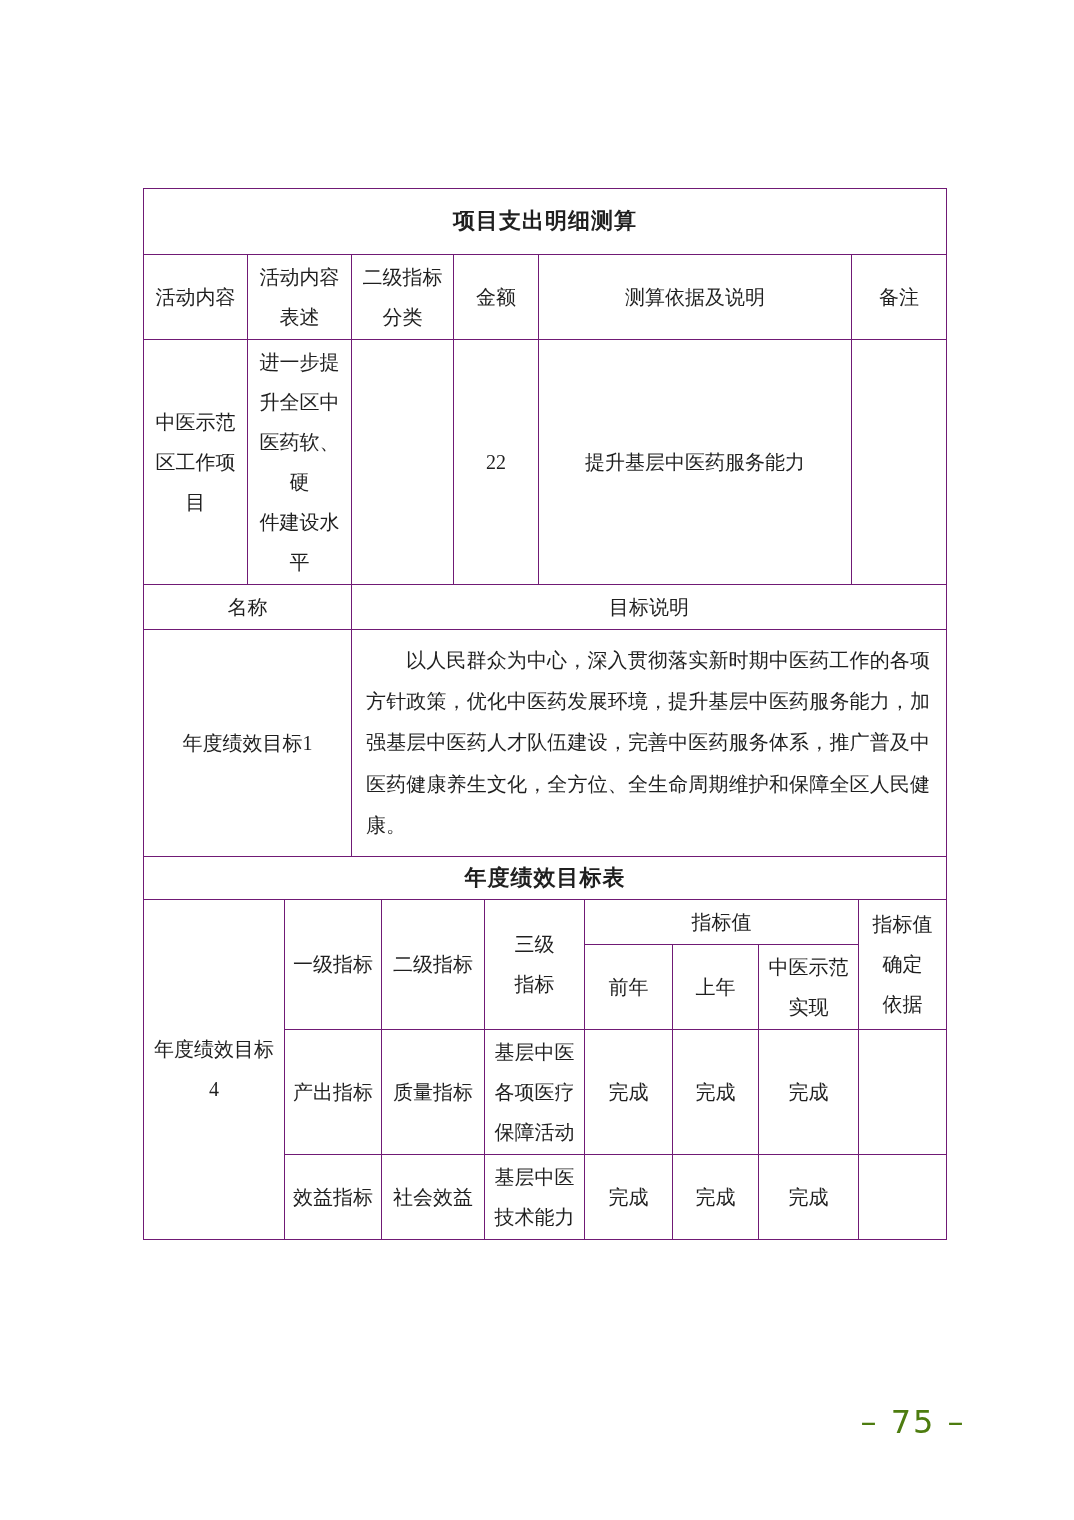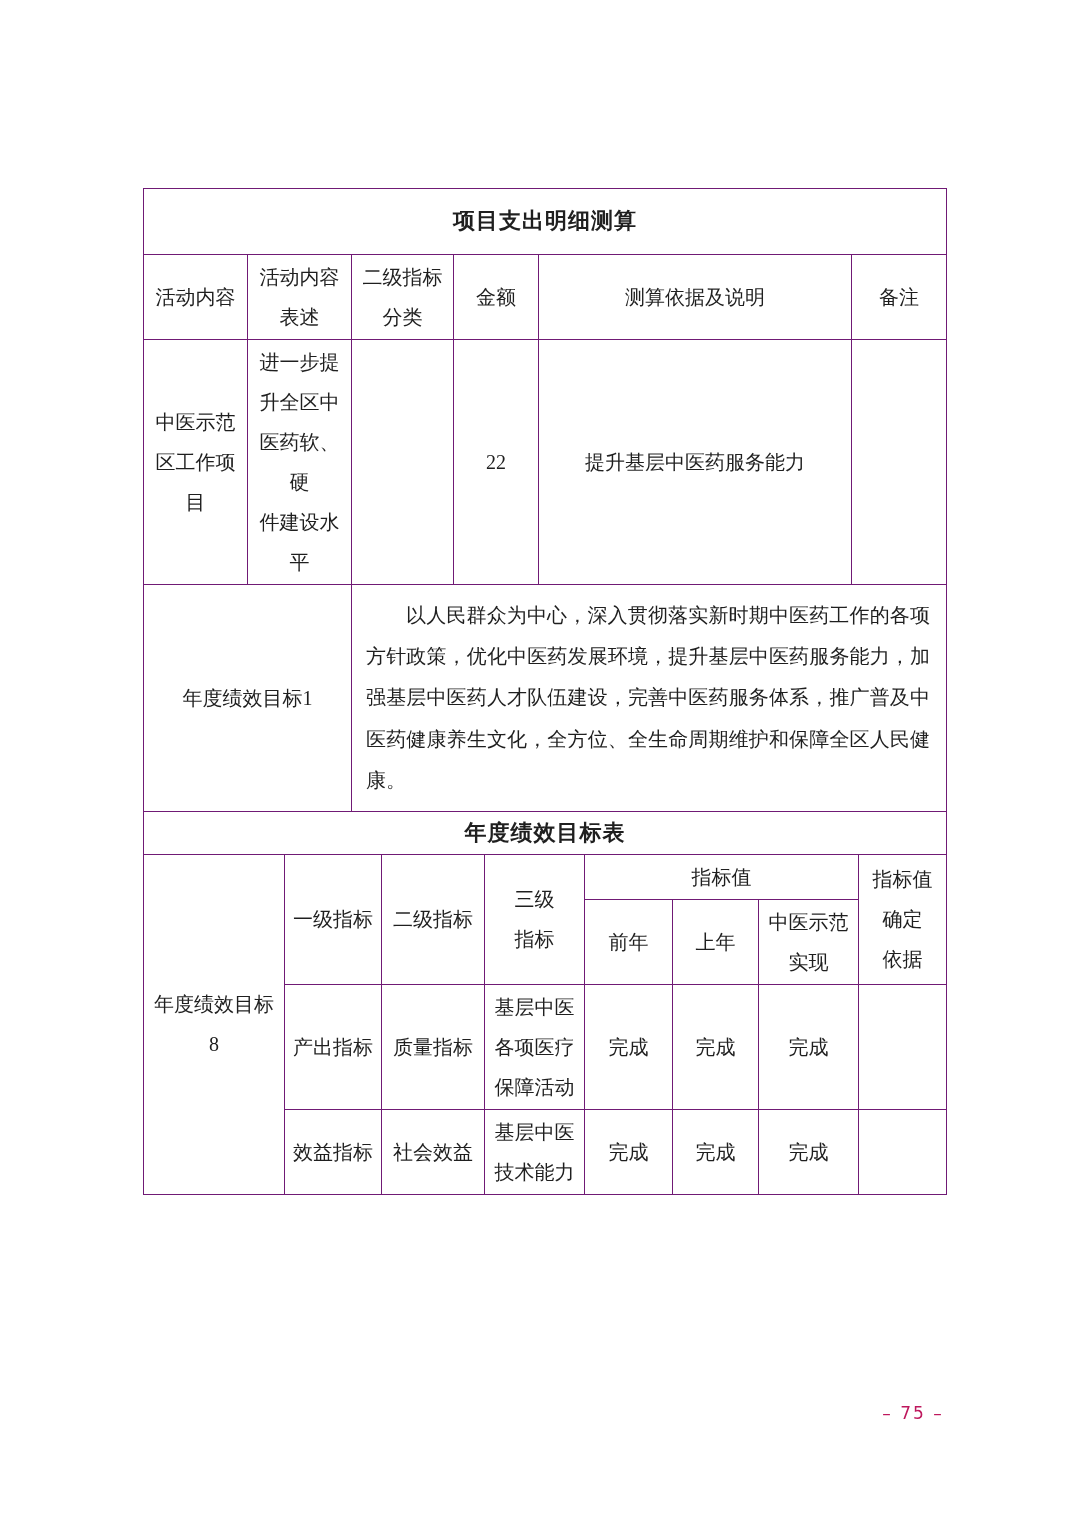--- a/index.html
+++ b/index.html
@@ -56,22 +56,22 @@
     display: block;
     text-indent: 2em;
   }
   .page-footer {
     position: absolute;
     left: 853px;
     top: 1403px;
     width: 120px;
     text-align: center;
     font-family: "DejaVu Sans", "Liberation Sans", sans-serif;
-    font-size: 17px;
-    color: #be185d;
+    font-size: 32px;
+    color: #4d7c0f;
     letter-spacing: 2px;
   }
 </style>
 </head>
 <body>
 
 <div class="doc-area">
 
   <table>
     <colgroup>
@@ -112,20 +112,24 @@
     </tr>
   </tbody>
     </table>
 
   <table>
     <colgroup>
       <col style="width:208px">
         <col style="width:595px">
     </colgroup>
     <tbody>
+    <tr style="height:45px">
+      <td>名称</td>
+      <td>目标说明</td>
+    </tr>
     <tr style="height:166px">
       <td>年度绩效目标1</td>
       <td class="goal-desc">
         <span class="indent">以人民群众为中心，深入贯彻落实新时期中医药工作的各项方针政策，优化中医药发展环境，提升基层中医药服务能力，加强基层中医药人才队伍建设，完善中医药服务体系，推广普及中医药健康养生文化，全方位、全生命周期维护和保障全区人民健康。</span>
       </td>
     </tr>
   </tbody>
     </table>
 
   <table>
@@ -138,21 +142,21 @@
         <col style="width:86px">
       <col style="width:100px">
         <col style="width:88px">
     </colgroup>
     <tbody>
         <tr style="height:43px">
       <td colspan="8" class="section-title">年度绩效目标表</td>
     </tr>
     <tr style="height:39px">
       <td rowspan="4" class="pre">年度绩效目标
-8</td>
+4</td>
       <td rowspan="2">一级指标</td>
       <td rowspan="2">二级指标</td>
       <td rowspan="2" class="pre">三级
 指标</td>
       <td colspan="3">指标值</td>
       <td rowspan="2" class="pre">指标值
 确定
 依据</td>
     </tr>
     <tr style="height:73px">

